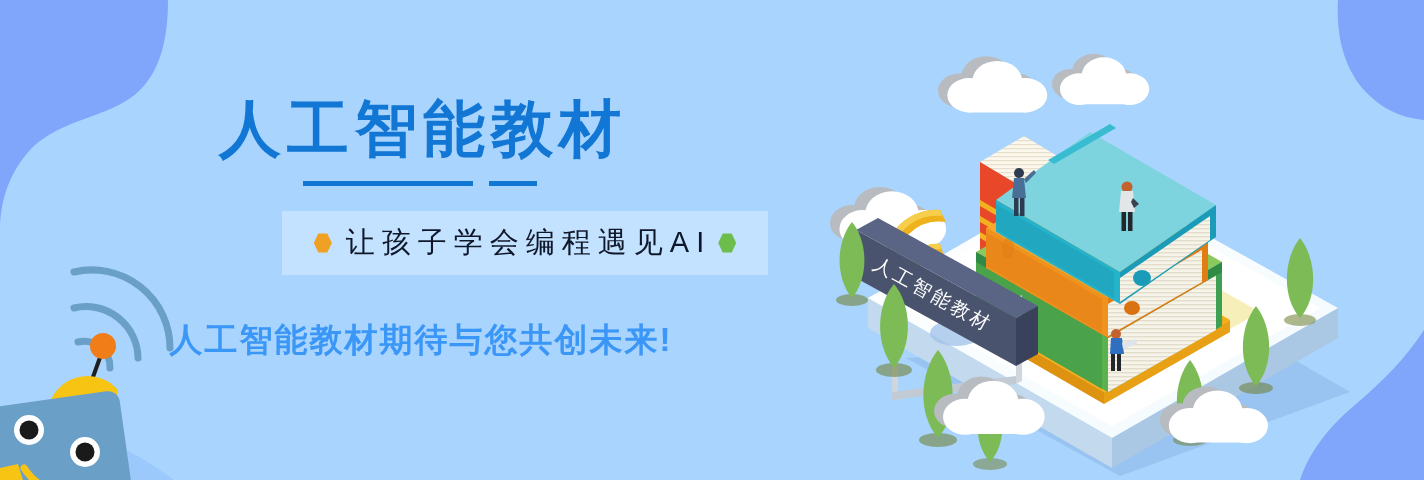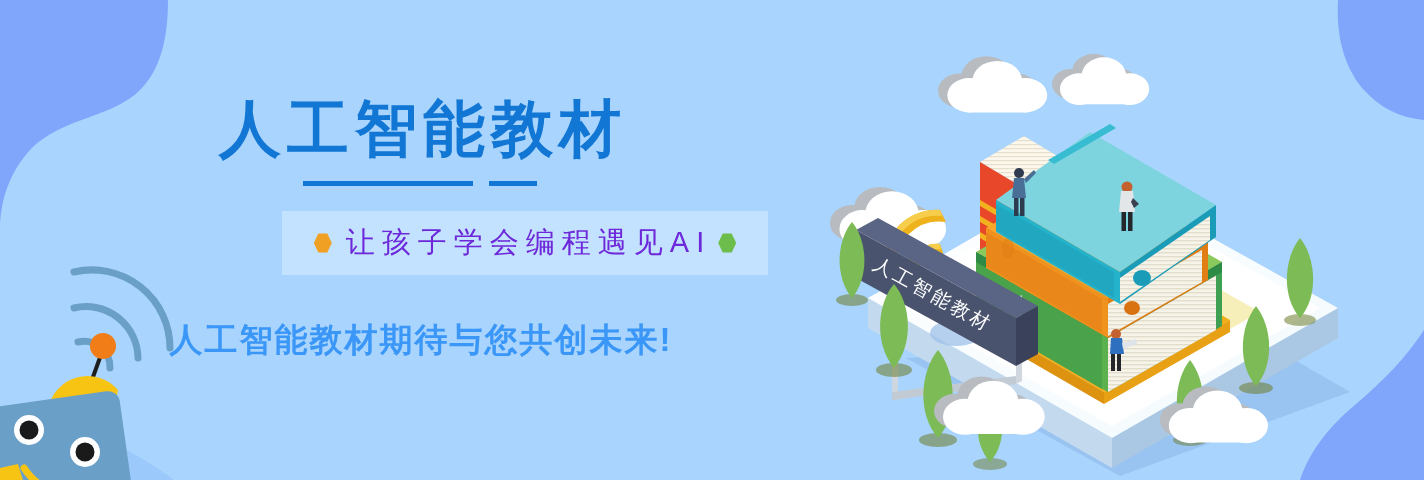--- a/index.html
+++ b/index.html
@@ -88,21 +88,21 @@
     height: 20px;
     flex: 0 0 auto;
     clip-path: polygon(25% 3%, 75% 3%, 100% 50%, 75% 97%, 25% 97%, 0% 50%);
   }
   .hex-orange { background: #f0a022; }
   .hex-green  { background: #6dbd4c; }
   .subtitle-text {
     font-size: 29px;
     letter-spacing: 7px;
     text-indent: 7px;
-    color: #6d28d9;
+    color: #0f172a;
     font-weight: 400;
     white-space: nowrap;
   }
 
   .tagline {
     position: absolute;
     left: 0;
     top: 318px;
     width: 840px;
     text-align: center;

